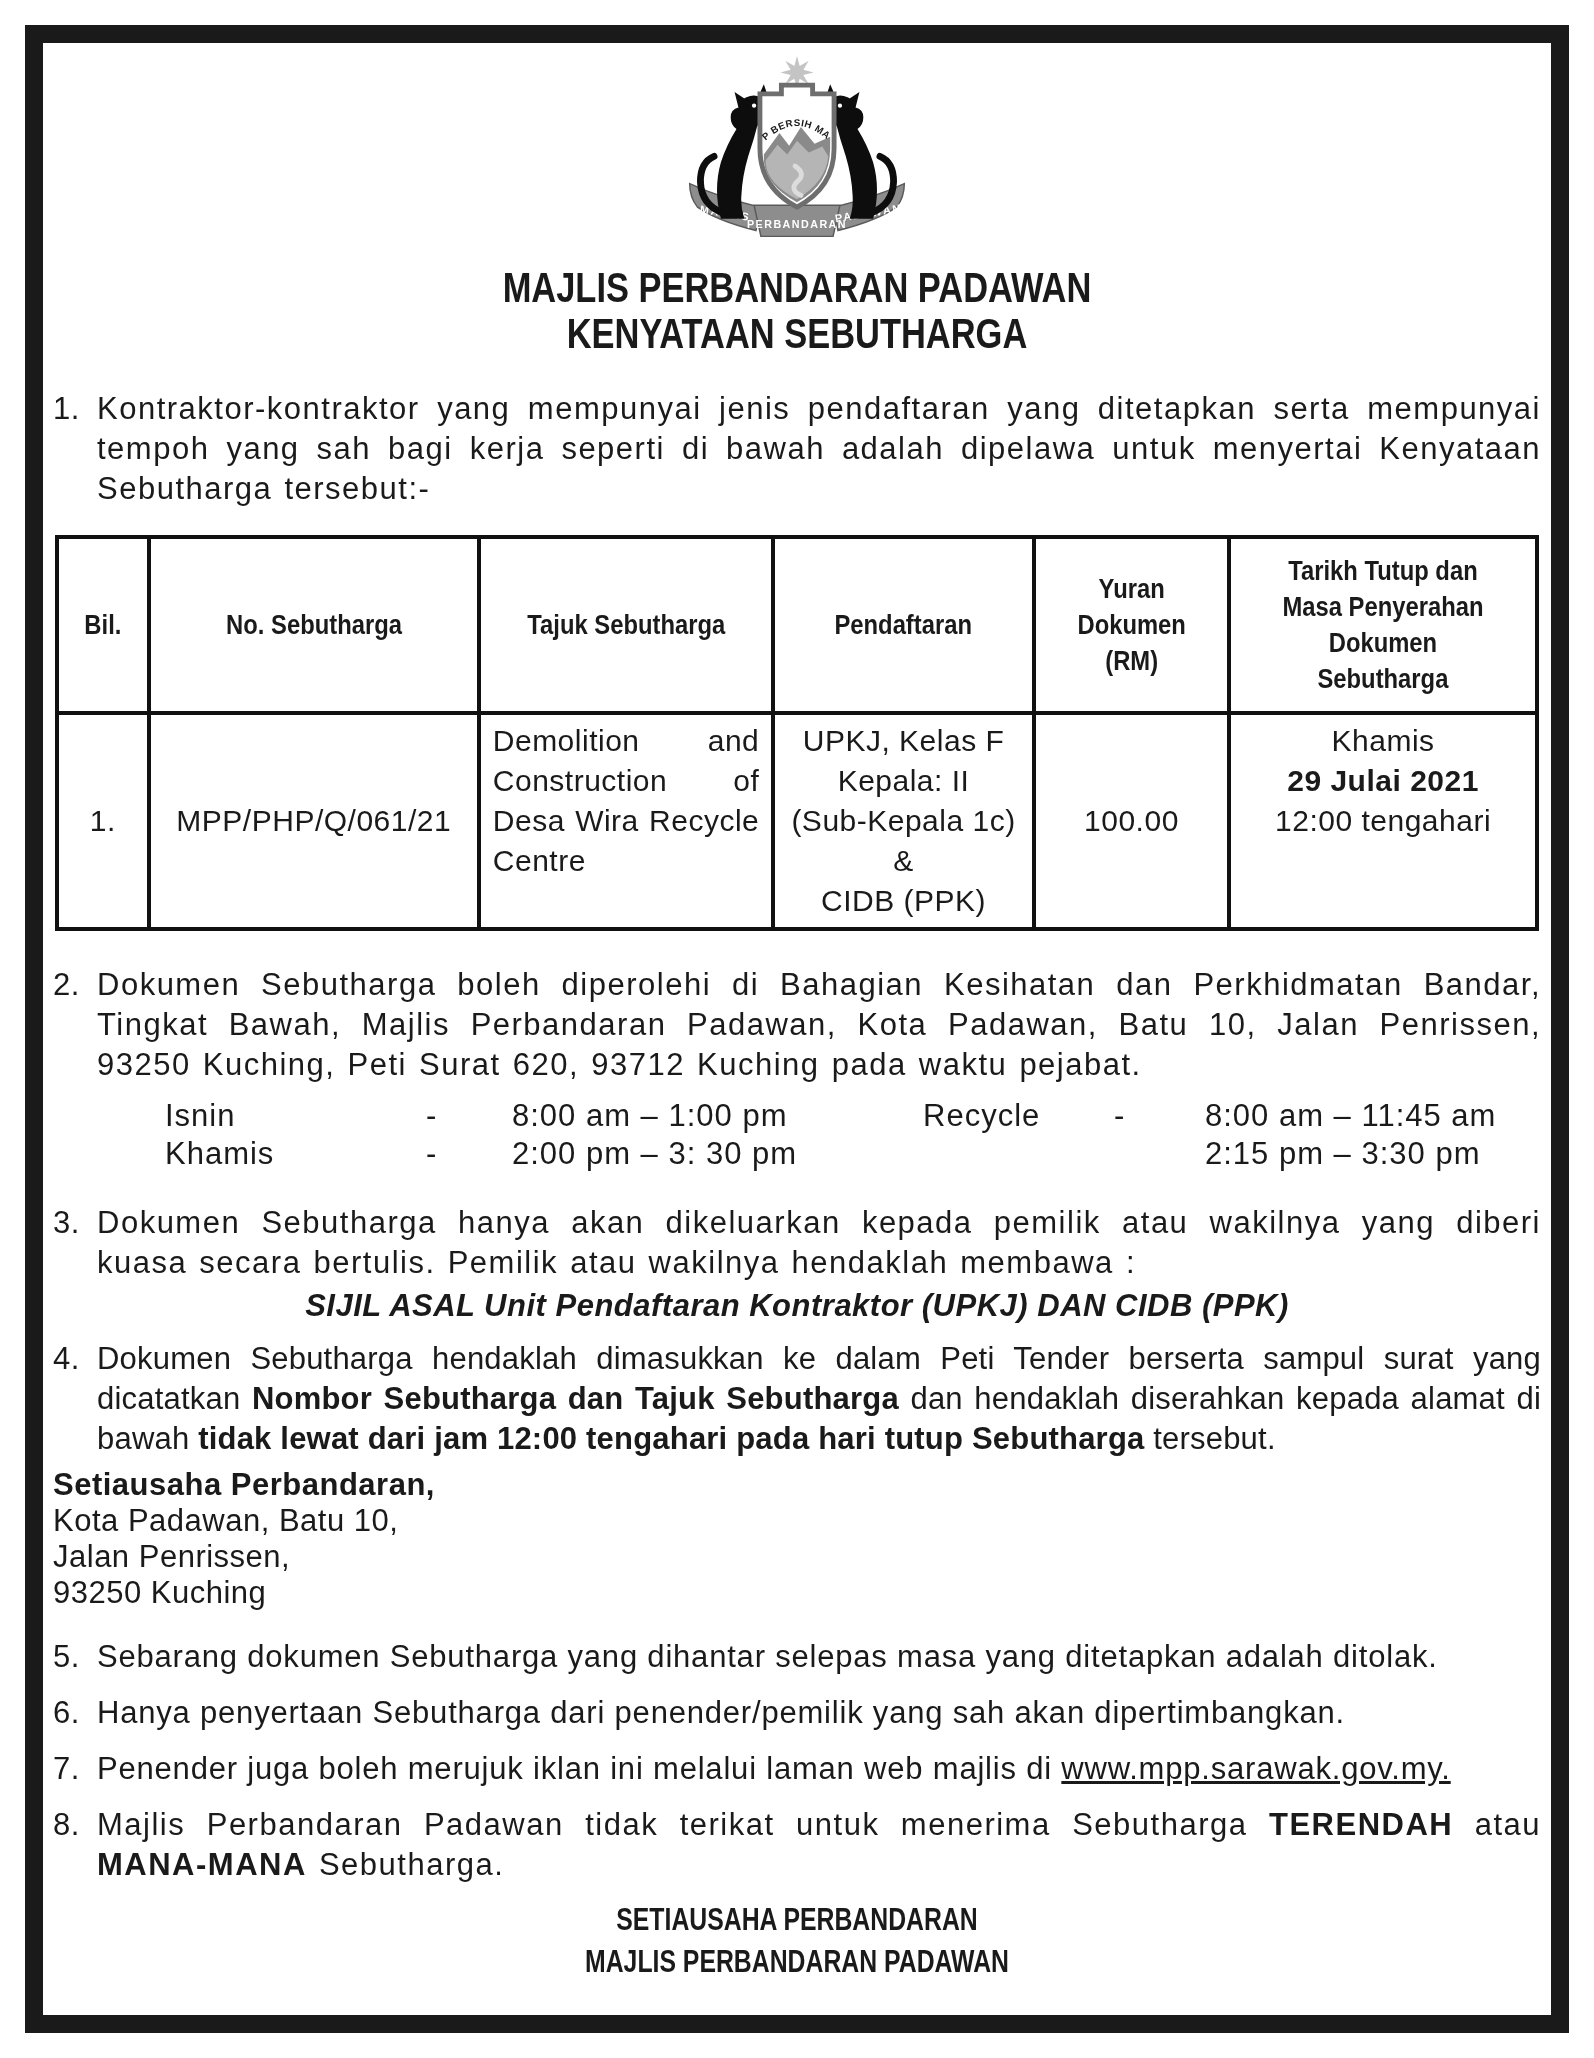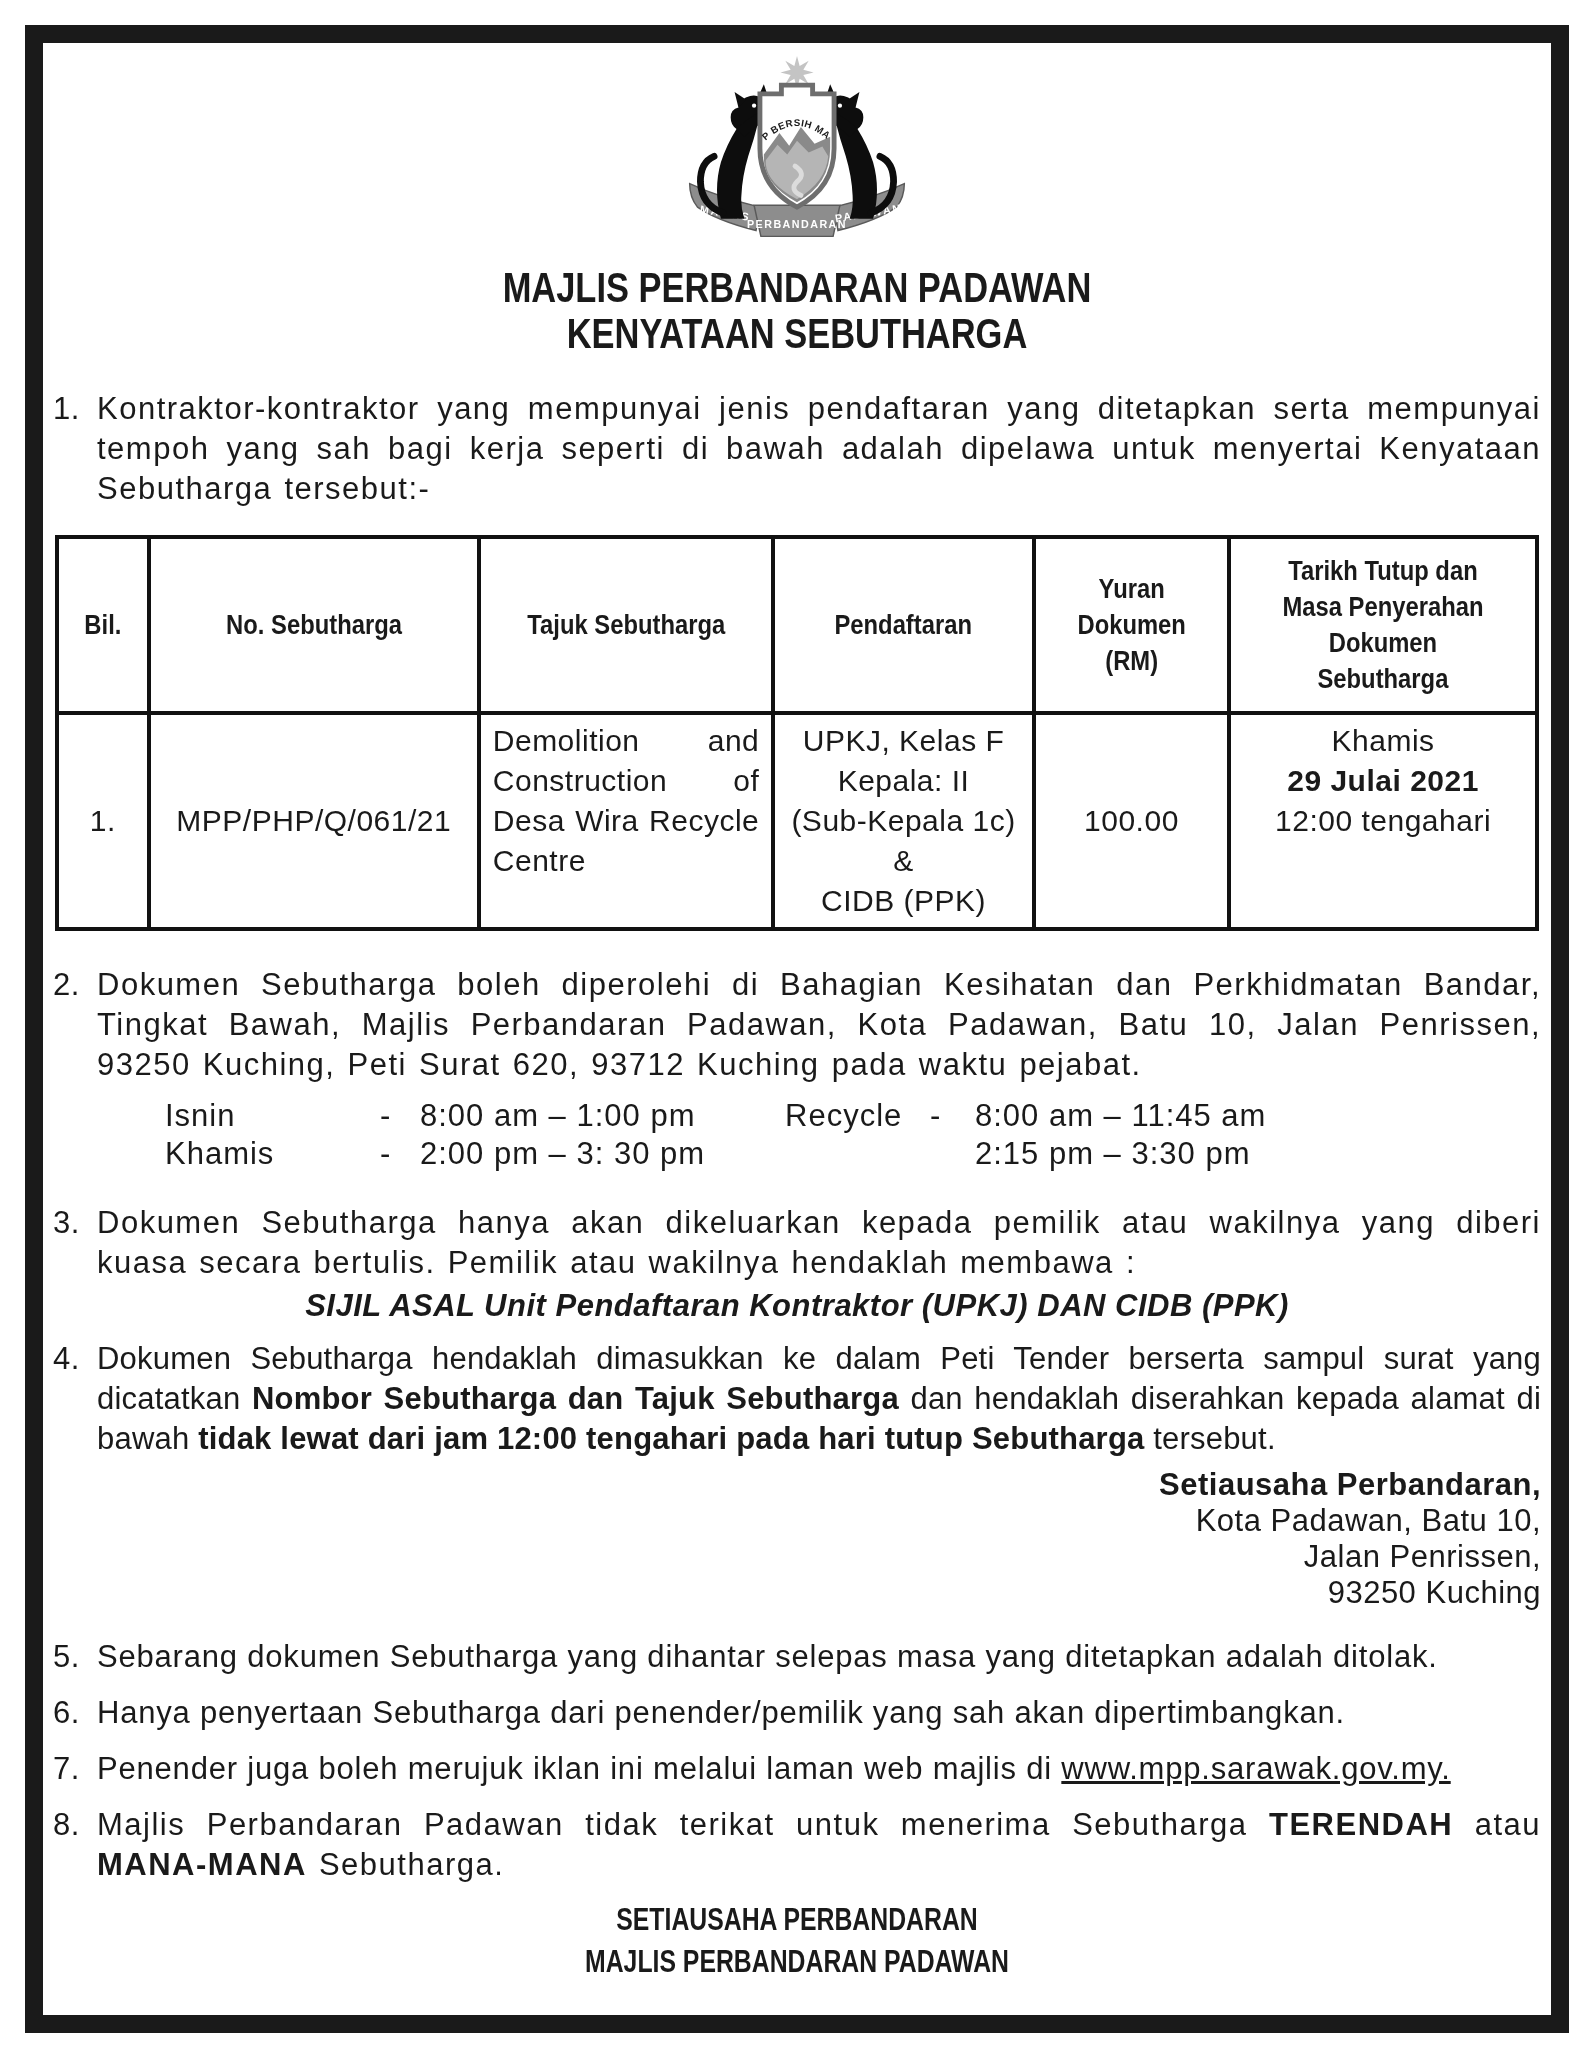--- a/index.html
+++ b/index.html
@@ -56,26 +56,26 @@
   .col-pend { width:17.6%; } .col-yuran { width:13.2%; } .col-tarikh { width:20.8%; }
   td.c-mid { vertical-align:middle; text-align:center; }
   td.c-top { vertical-align:top; }
   td.c-just { text-align:justify; }
   td.c-center { text-align:center; }
   .cell-line { display:block; }
   .bold-line { font-weight:bold; }
 
   
   .schedule { margin:12px 0 0 112px; font-size:31px; line-height:38px; letter-spacing:1px; }
-  .sch-row { display:grid; grid-template-columns:215px 40px 365px 145px 45px auto; }
+  .sch-row { display:grid; grid-template-columns:215px 40px 365px 145px 45px auto;gap:46px; }
 
   
   .sijil-line { margin-top:2px; text-align:center; font-size:31px; line-height:42px;
                 font-weight:bold; font-style:italic; letter-spacing:0.5px; }
-  .address { margin-top:8px; text-align:right; font-size:31px; line-height:36px; letter-spacing:0.5px; }
+  .address { margin-top:8px; text-align:left; font-size:31px; line-height:36px; letter-spacing:0.5px; }
   .address .bold { font-weight:bold; }
 
   
   .sign-block { margin-top:14px; text-align:center; font-weight:bold; font-size:31px; line-height:42px; }
   .sign-block .tline { transform:scaleX(0.8); transform-origin:center; }
 </style>
 </head>
 <body>
 
 <div class="frame">

